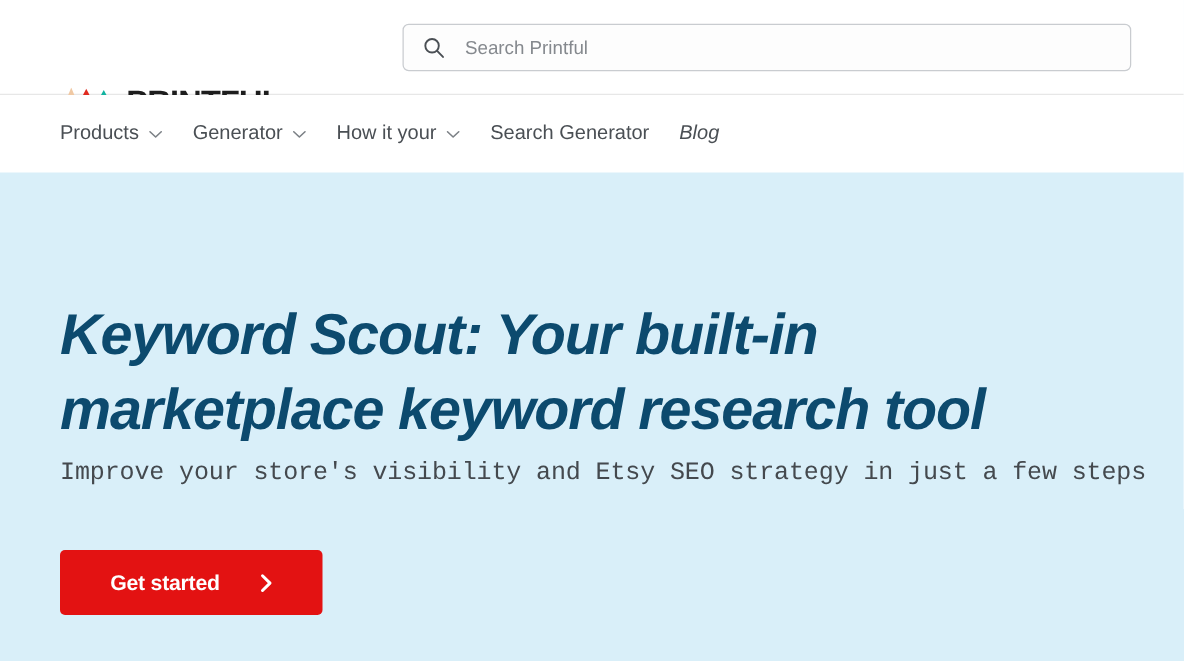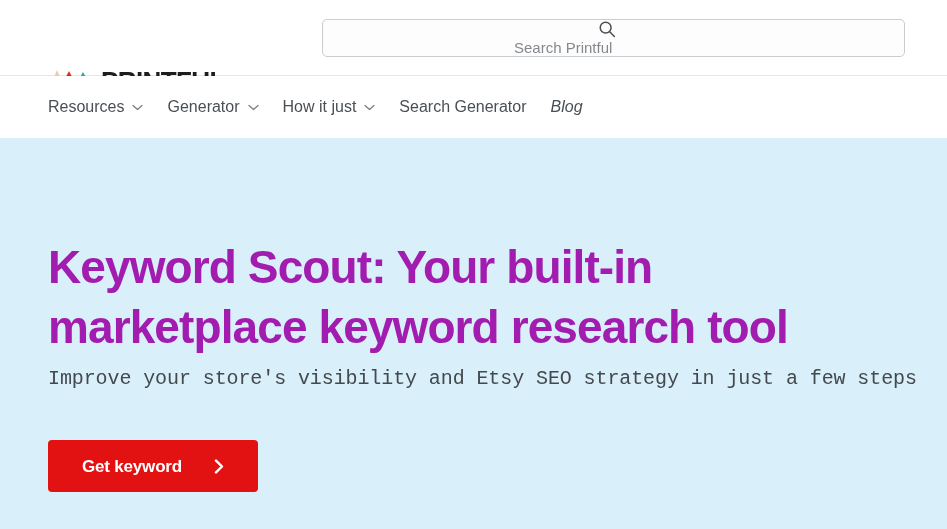--- a/index.html
+++ b/index.html
@@ -66,21 +66,20 @@
     top: 19px;
     width: 583px;
     height: 38px;
     border: 1px solid #c9ccd0;
     border-radius: 5px;
     background: #fdfdfd;
     display: flex;
     align-items: center;
     padding: 0 12px;
     cursor: text;
-    flex-direction: column;
   }
 
   .search-icon {
     width: 18px;
     height: 18px;
     flex: 0 0 18px;
     margin-left: 3px;
     margin-right: 16px;
     display: block;
   }
@@ -145,21 +144,22 @@
   .hero-title {
     position: absolute;
     left: 48px;
     top: 100px;
     width: 800px;
     font-family: "Liberation Sans", sans-serif;
     font-size: 46px;
     font-weight: bold;
     line-height: 1.3;
     letter-spacing: -0.9px;
-    color: #a21caf;
+    color: #0c4a6e;
+    font-style: italic;
   }
 
   .hero-subtitle {
     position: absolute;
     left: 48px;
     top: 227px;
     font-family: Liberation Mono, monospace;
     font-size: 20px;
     font-weight: normal;
     color: #44494e;
@@ -223,36 +223,36 @@
         <line x1="13" y1="13" x2="18.2" y2="18.4" stroke="#4a4f54" stroke-width="1.7" stroke-linecap="round"></line>
       </svg>
       <input class="search-input" type="text" placeholder="Search Printful" style="">
     </div>
 
   </header>
 
   <nav class="navbar">
 
     <div class="nav-item">
-      <span class="nav-label">Resources</span>
+      <span class="nav-label">Products</span>
       <svg class="nav-caret" viewBox="0 0 11 7" aria-hidden="true">
         <polyline points="1,1.4 5.5,5.6 10,1.4" fill="none" stroke="#7c8186" stroke-width="1.3" stroke-linecap="round" stroke-linejoin="round"></polyline>
       </svg>
     </div>
 
     <div class="nav-item">
       <span class="nav-label">Generator</span>
       <svg class="nav-caret" viewBox="0 0 11 7" aria-hidden="true">
         <polyline points="1,1.4 5.5,5.6 10,1.4" fill="none" stroke="#7c8186" stroke-width="1.3" stroke-linecap="round" stroke-linejoin="round"></polyline>
       </svg>
     </div>
 
 
     <div class="nav-item">
-      <span class="nav-label">How it just</span>
+      <span class="nav-label">How it your</span>
       <svg class="nav-caret" viewBox="0 0 11 7" aria-hidden="true">
         <polyline points="1,1.4 5.5,5.6 10,1.4" fill="none" stroke="#7c8186" stroke-width="1.3" stroke-linecap="round" stroke-linejoin="round"></polyline>
       </svg>
     </div>
 
     <div class="nav-item">
       <span class="nav-label">Search Generator</span>
     </div>
 
 
@@ -262,21 +262,21 @@
 
   </nav>
 
   <section class="hero">
 
     <h1 class="hero-title">Keyword Scout: Your built-in marketplace keyword research tool</h1>
 
     <p class="hero-subtitle">Improve your store's visibility and Etsy SEO strategy in just a few steps</p>
 
     <button class="cta-button">
-      <span class="cta-label">Get keyword</span>
+      <span class="cta-label">Get started</span>
       <svg class="cta-arrow" viewBox="0 0 10 15" aria-hidden="true">
         <polyline points="2,1.6 8,7.5 2,13.4" fill="none" stroke="#ffffff" stroke-width="2.4" stroke-linecap="round" stroke-linejoin="round"></polyline>
       </svg>
     </button>
 
   </section>
 
 </div>
 
 </body></html>

